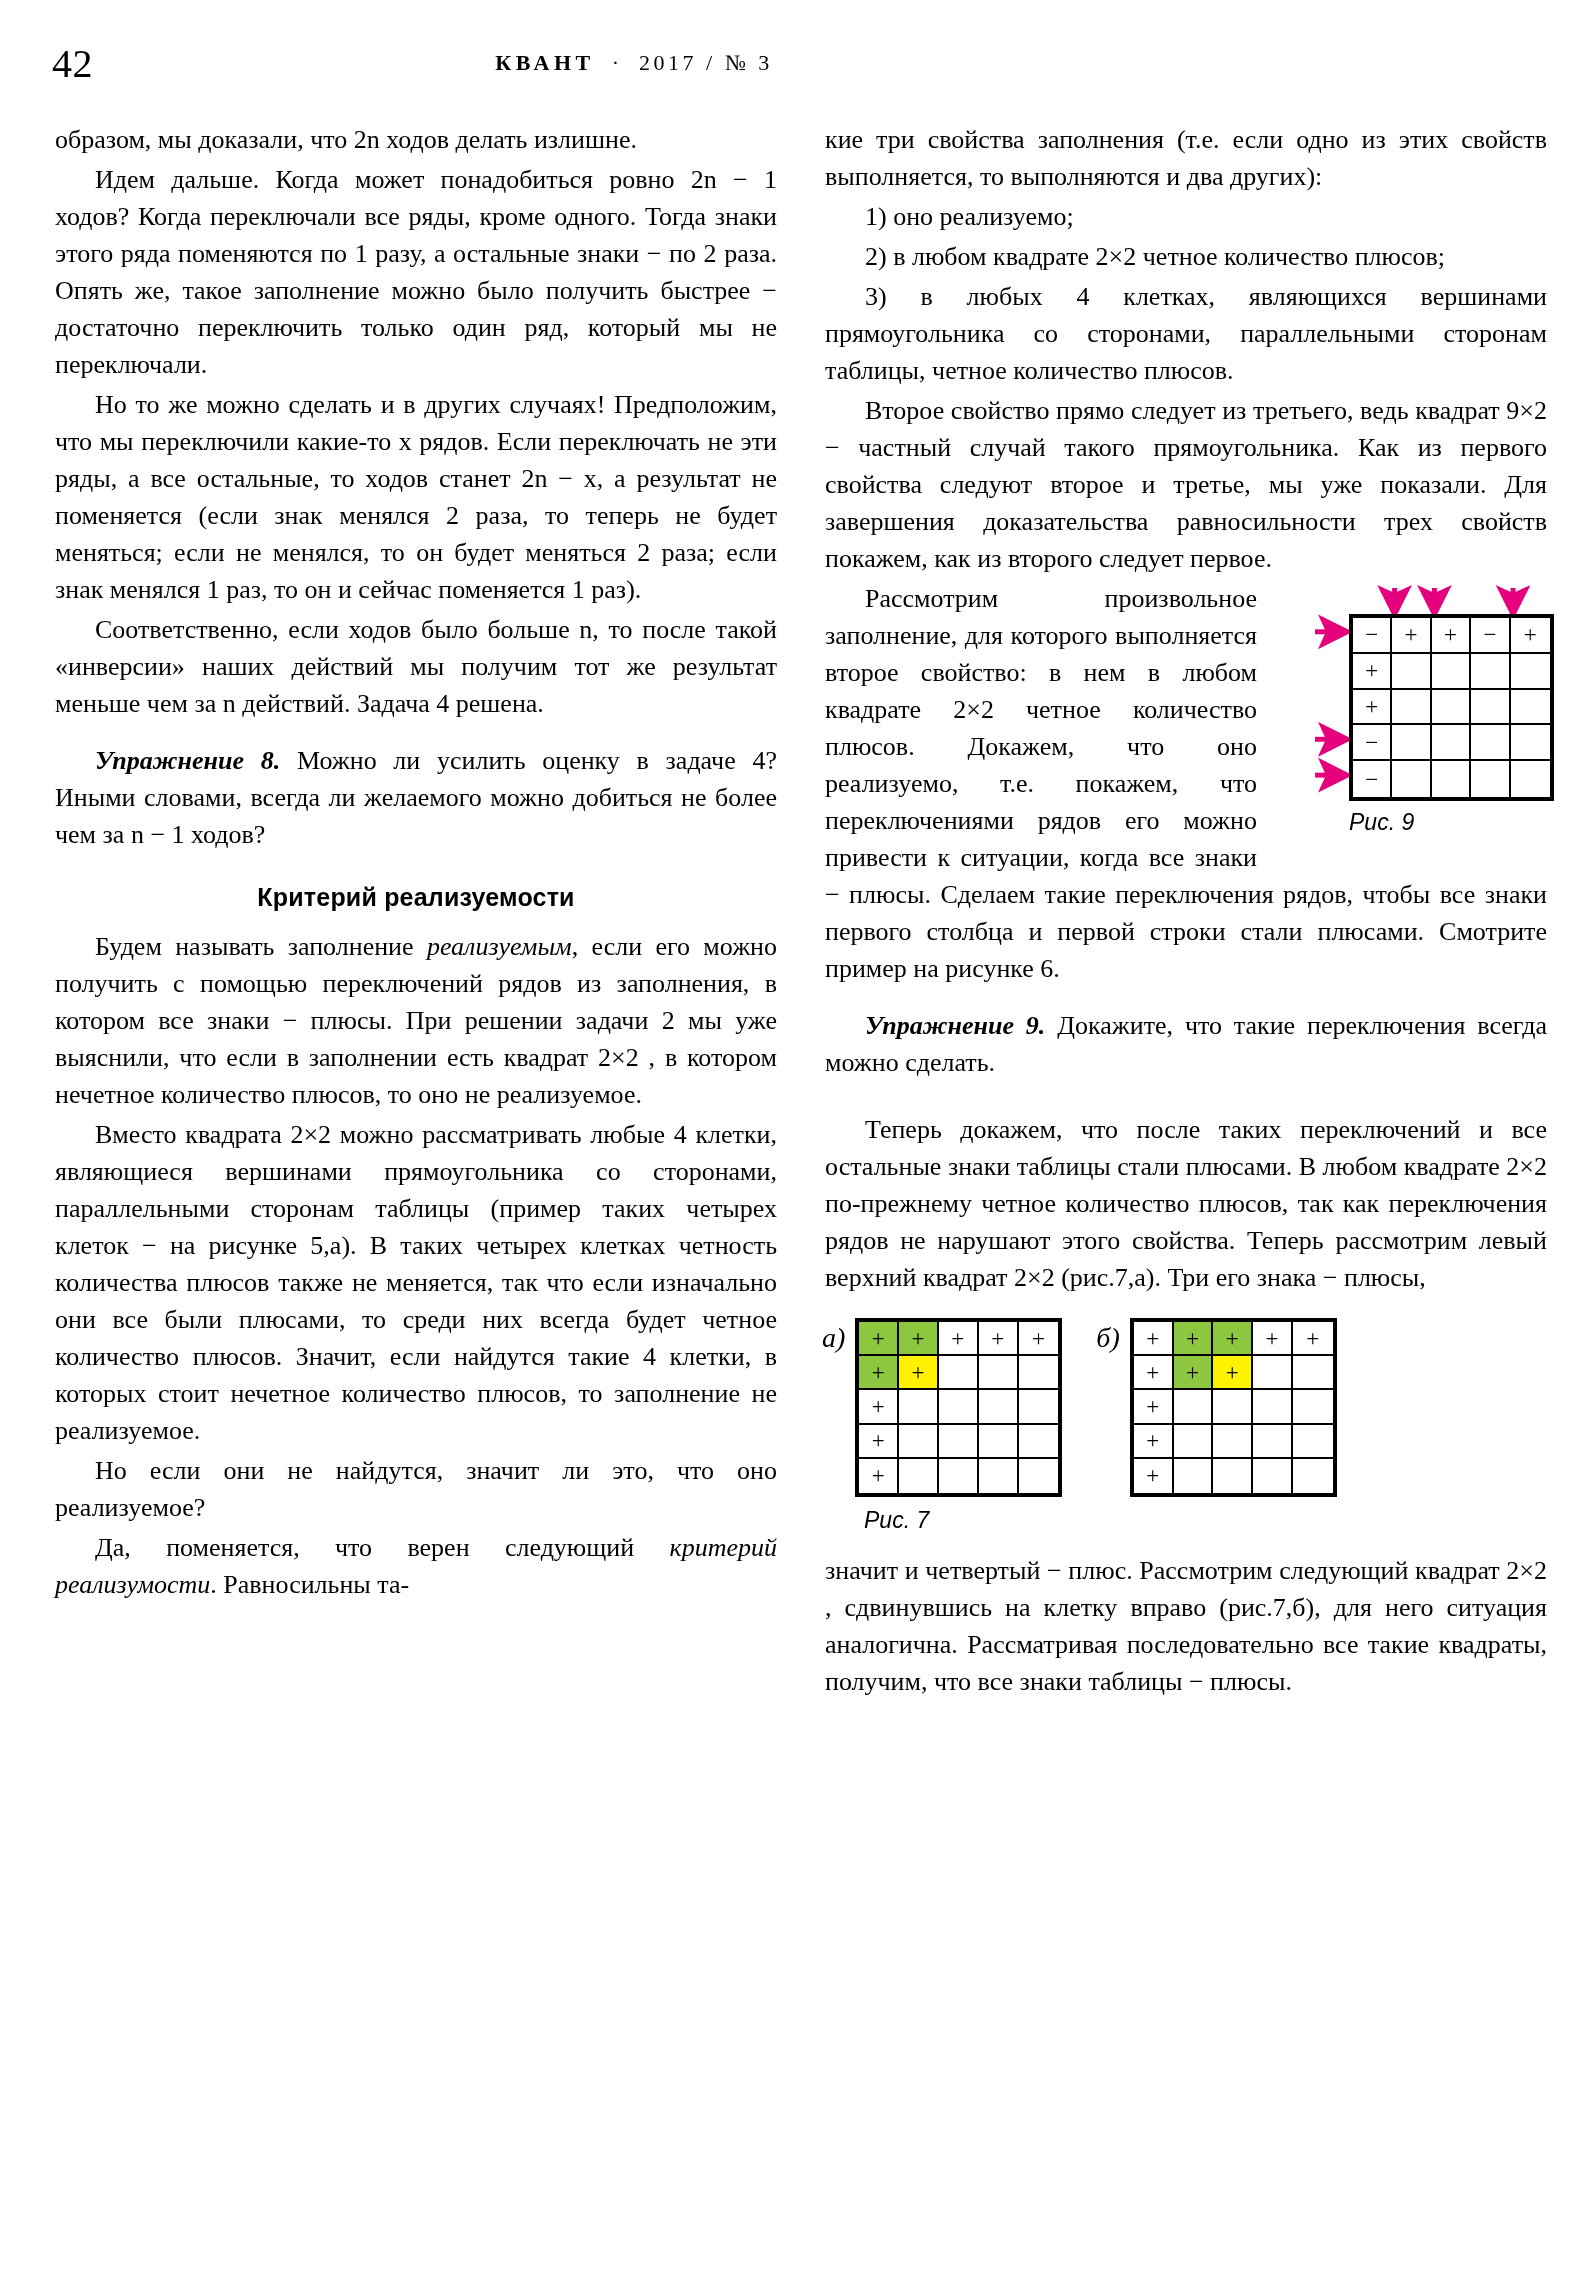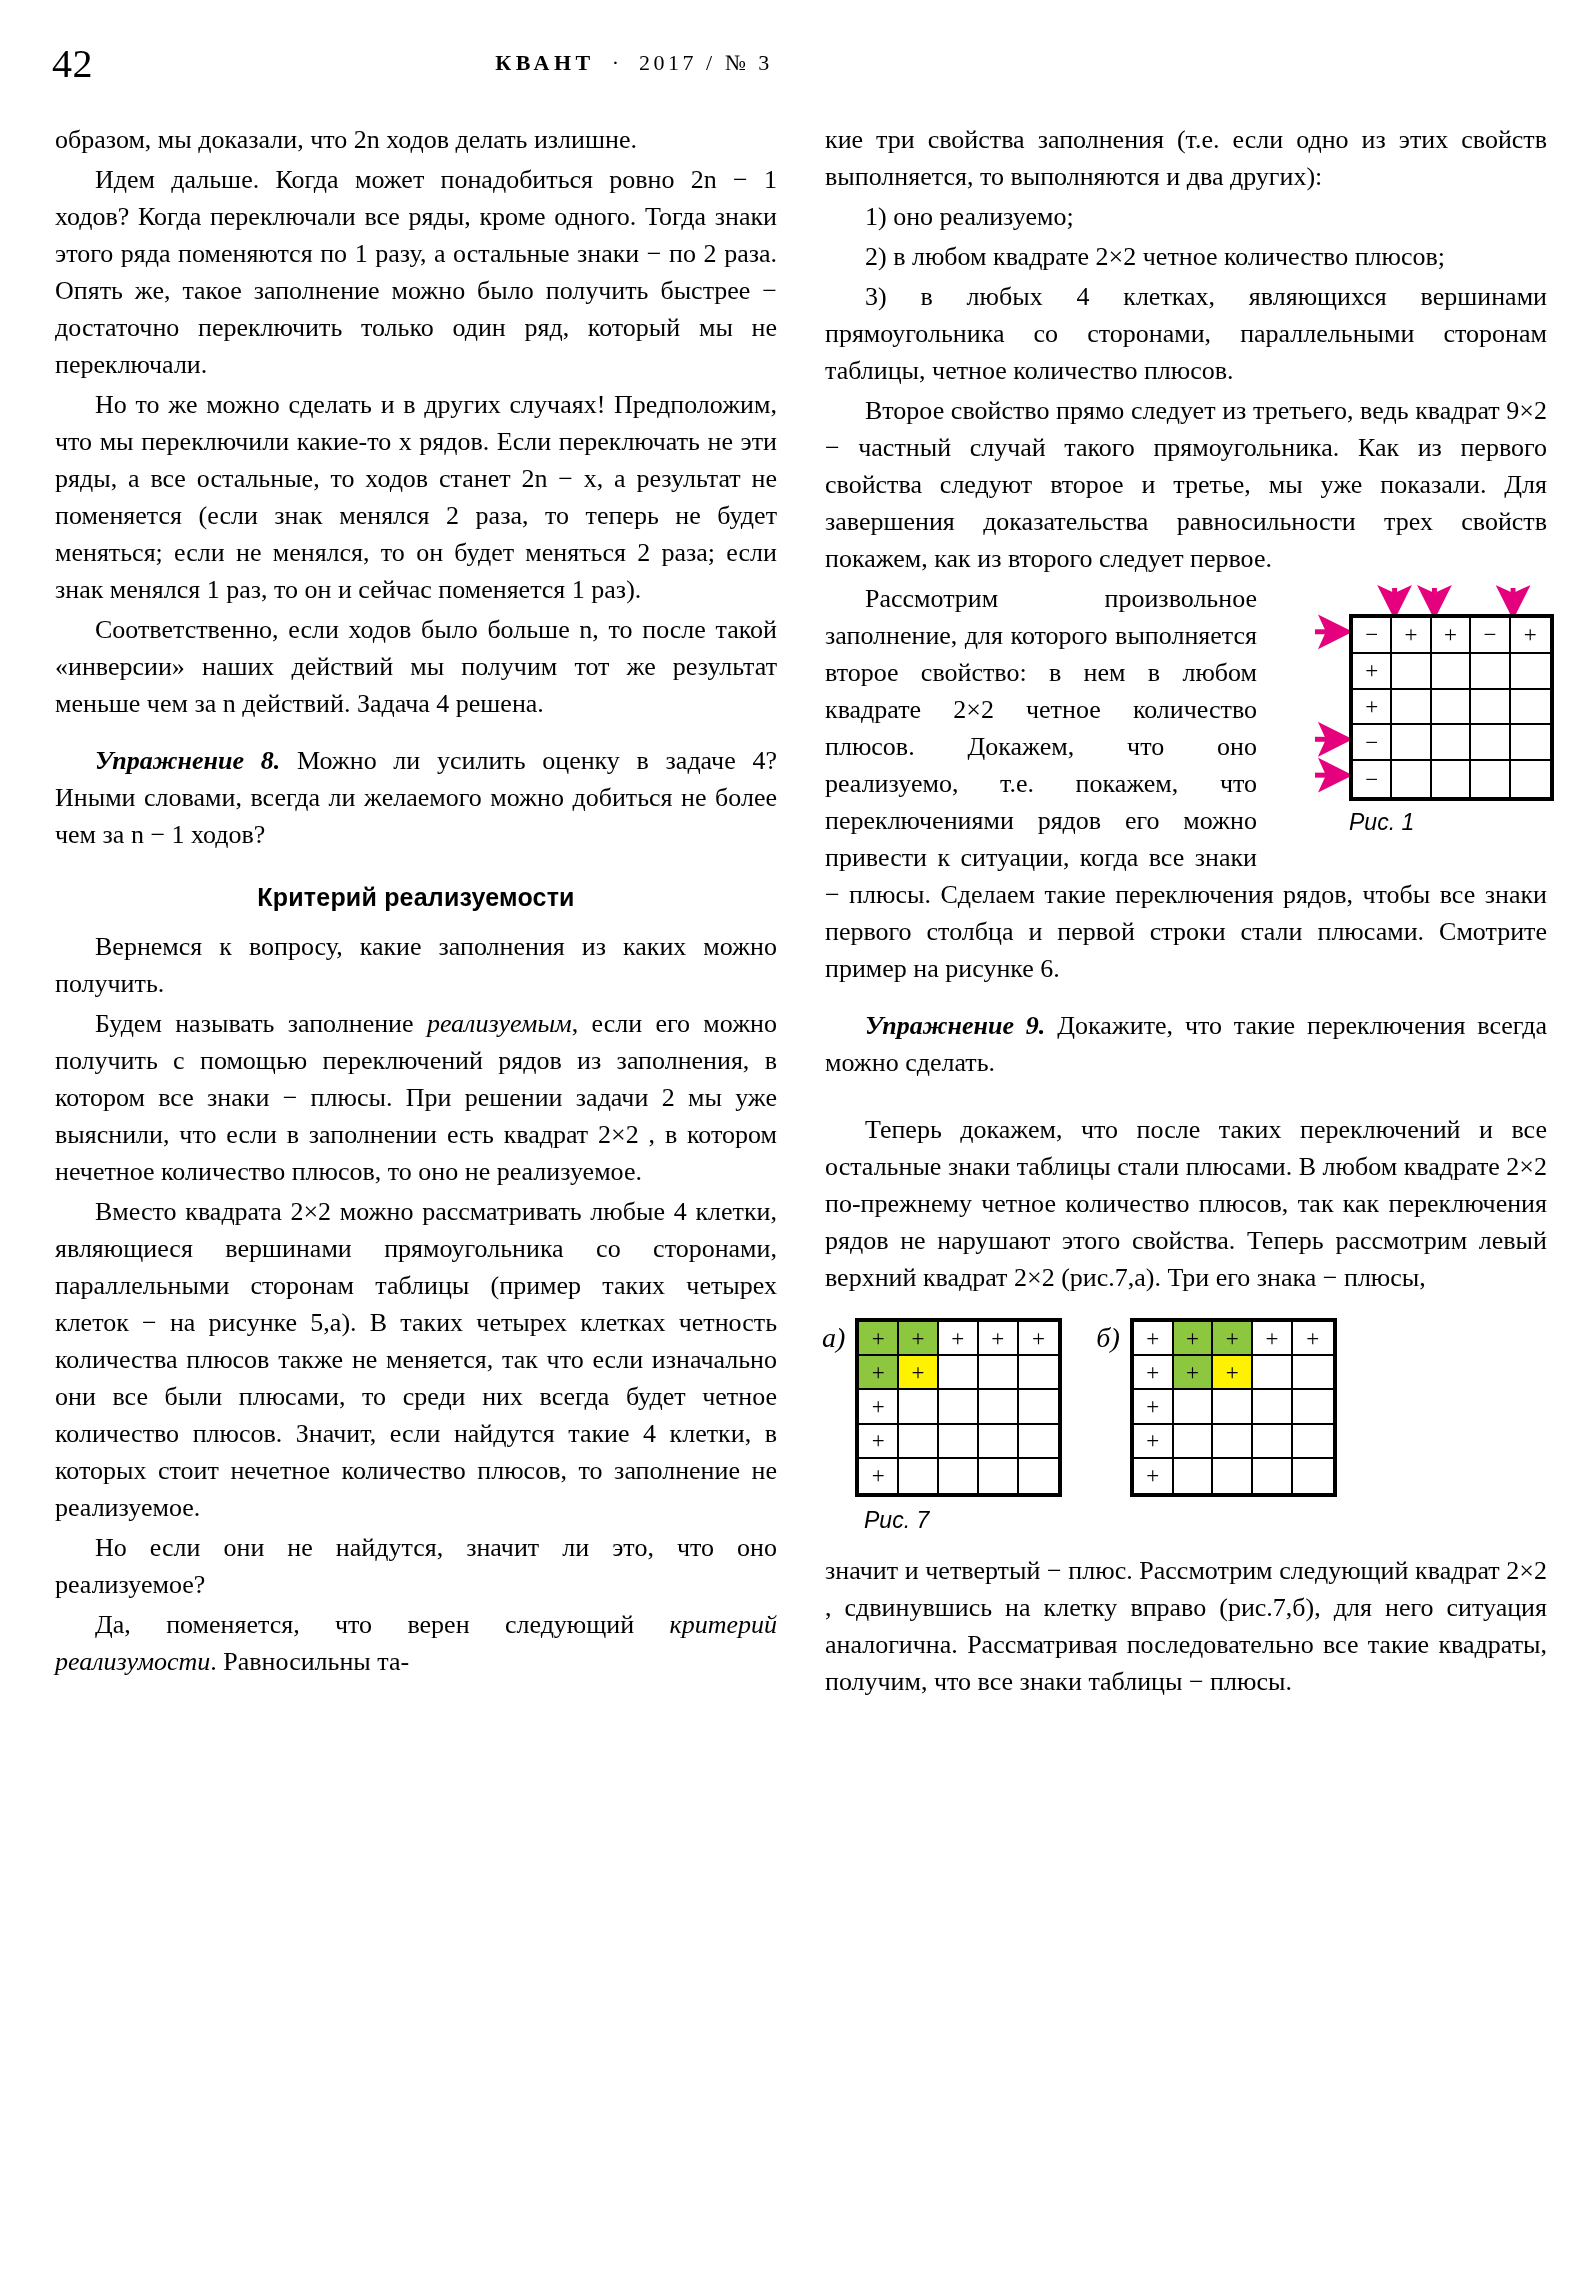--- a/index.html
+++ b/index.html
@@ -197,21 +197,20 @@
       <p>Идем дальше. Когда может понадобиться ровно 2n − 1 ходов? Когда переключали все ряды, кроме одного. Тогда знаки этого ряда поменяются по 1 разу, а остальные знаки − по 2 раза. Опять же, такое заполнение можно было получить быстрее − достаточно переключить только один ряд, который мы не переключали.</p>
       <p>Но то же можно сделать и в других случаях! Предположим, что мы переключили какие-то x рядов. Если переключать не эти ряды, а все остальные, то ходов станет 2n − x, а результат не поменяется (если знак менялся 2 раза, то теперь не будет меняться; если не менялся, то он будет меняться 2 раза; если знак менялся 1 раз, то он и сейчас поменяется 1 раз).</p>
       <p>Соответственно, если ходов было больше n, то после такой «инверсии» наших действий мы получим тот же результат меньше чем за n действий. Задача 4 решена.</p>
 
       <div class="spacer-sm"></div>
 
       <p><span class="bold">Упражнение 8.</span> <span>Можно ли усилить оценку в задаче 4? Иными словами, всегда ли желаемого можно добиться не более чем за n − 1 ходов?</span></p>
 
       <h2 class="section">Критерий реализуемости</h2>
 
-      <p>Вернемся к вопросу, какие заполнения из каких можно получить.</p>
 
       <p><span>Будем называть заполнение </span><span class="it">реализуемым</span><span>, если его можно получить с помощью переключений рядов из заполнения, в котором все знаки − плюсы. При решении задачи 2 мы уже выяснили, что если в заполнении есть квадрат 2×2 , в котором нечетное количество плюсов, то оно не реализуемое.</span></p>
 
       <p>Вместо квадрата 2×2 можно рассматривать любые 4 клетки, являющиеся вершинами прямоугольника со сторонами, параллельными сторонам таблицы (пример таких четырех клеток − на рисунке 5,а). В таких четырех клетках четность количества плюсов также не меняется, так что если изначально они все были плюсами, то среди них всегда будет четное количество плюсов. Значит, если найдутся такие 4 клетки, в которых стоит нечетное количество плюсов, то заполнение не реализуемое.</p>
       <p>Но если они не найдутся, значит ли это, что оно реализуемое?</p>
 
       <p><span>Да, поменяется, что верен следующий </span><span class="it">критерий реализумости</span><span>. Равносильны та-</span></p>
 
     </div>
 
@@ -265,21 +264,21 @@
               <div class="cell"></div>
               <div class="cell"></div>
               <div class="cell"></div>
               <div class="cell">−</div>
               <div class="cell"></div>
               <div class="cell"></div>
               <div class="cell"></div>
               <div class="cell"></div>
             </div>
         </div>
-        <div class="figcap">Рис. 1</div>
+        <div class="figcap">Рис. 9</div>
       </div>
 
       <p>Рассмотрим произвольное заполнение, для которого выполняется второе свойство: в нем в любом квадрате 2×2 четное количество плюсов. Докажем, что оно реализуемо, т.е. покажем, что переключениями рядов его можно привести к ситуации, когда все знаки − плюсы. Сделаем такие переключения рядов, чтобы все знаки первого столбца и первой строки стали плюсами. Смотрите пример на рисунке 6.</p>
 
       <div class="spacer-sm"></div>
 
       <p><span class="bold">Упражнение 9.</span> <span>Докажите, что такие переключения всегда можно сделать.</span></p>
 
       <div class="spacer-md"></div>
 

